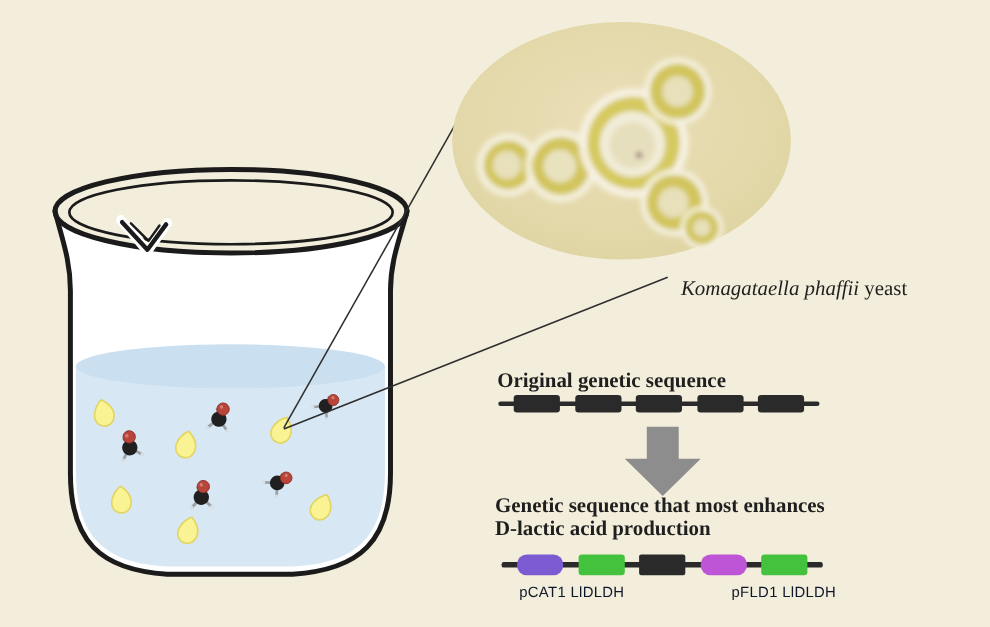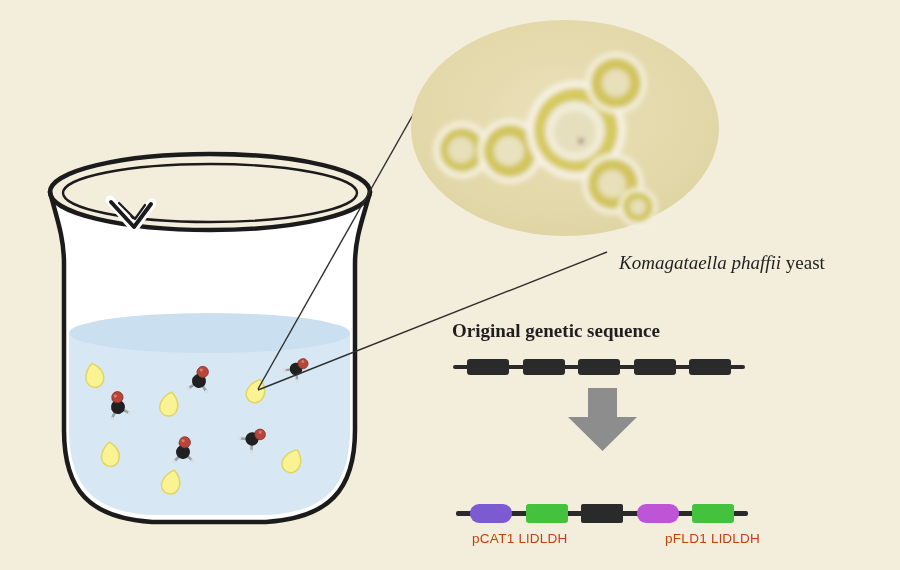--- a/index.html
+++ b/index.html
@@ -15,21 +15,21 @@
     position:absolute;
     color:#1f1f1f;
     white-space:nowrap;
   }
   #inset-caption{
     left:619px;top:252px;
     font-size:19px;
   }
   #inset-caption .species{font-style:italic;}
   #orig-title{
-    left:452px;top:320px;
+    left:452px;top:336px;
     font-size:19px;font-weight:bold;
   }
   #mod-title{
     left:450px;top:449px;
     font-size:19px;font-weight:bold;
     line-height:21px;
   }
   .seq-bar{position:absolute;}
   .seq-line{
     position:absolute;left:0;right:0;
@@ -45,21 +45,21 @@
     padding:0 14px;
   }
   .seg{width:42px;height:16px;border-radius:2px;}
   #mod-bar .seg{height:19px;}
   .seg.promoter{border-radius:9px;}
   .seg.gene{border-radius:3px;}
   .seg.spacer{border-radius:2px;}
   .seq-label{
     position:absolute;top:531px;
     font-family:"Liberation Sans", sans-serif;
-    font-size:13.5px;color:#c2410c;
+    font-size:13.5px;color:#0f172a;
     letter-spacing:.3px;white-space:nowrap;
   }
   #seq-label-1{left:472px;}
   #seq-label-2{left:665px;}
 </style>
 </head>
 <body>
 
 <div id="stage">
 
@@ -188,20 +188,24 @@
     <div class="seq-line"></div>
     <div class="seq-segs">
         <div class="seg gene" style="background: rgb(42, 42, 42);"></div>
         <div class="seg gene" style="background: rgb(42, 42, 42);"></div>
         <div class="seg gene" style="background: rgb(42, 42, 42);"></div>
         <div class="seg gene" style="background: rgb(42, 42, 42);"></div>
         <div class="seg gene" style="background: rgb(42, 42, 42);"></div>
       </div>
   </div>
 
+  <div class="caption" id="mod-title">
+    <div>Genetic sequence that most enhances</div>
+    <div>D-lactic acid production</div>
+  </div>
   <div class="seq-bar" id="mod-bar">
     <div class="seq-line"></div>
     <div class="seq-segs">
         <div class="seg promoter" style="background: rgb(123, 90, 210);"></div>
         <div class="seg gene" style="background: rgb(69, 194, 61);"></div>
         <div class="seg spacer" style="background: rgb(42, 42, 42);"></div>
         <div class="seg promoter" style="background: rgb(189, 85, 214);"></div>
         <div class="seg gene" style="background: rgb(69, 194, 61);"></div>
       </div>
   </div>

